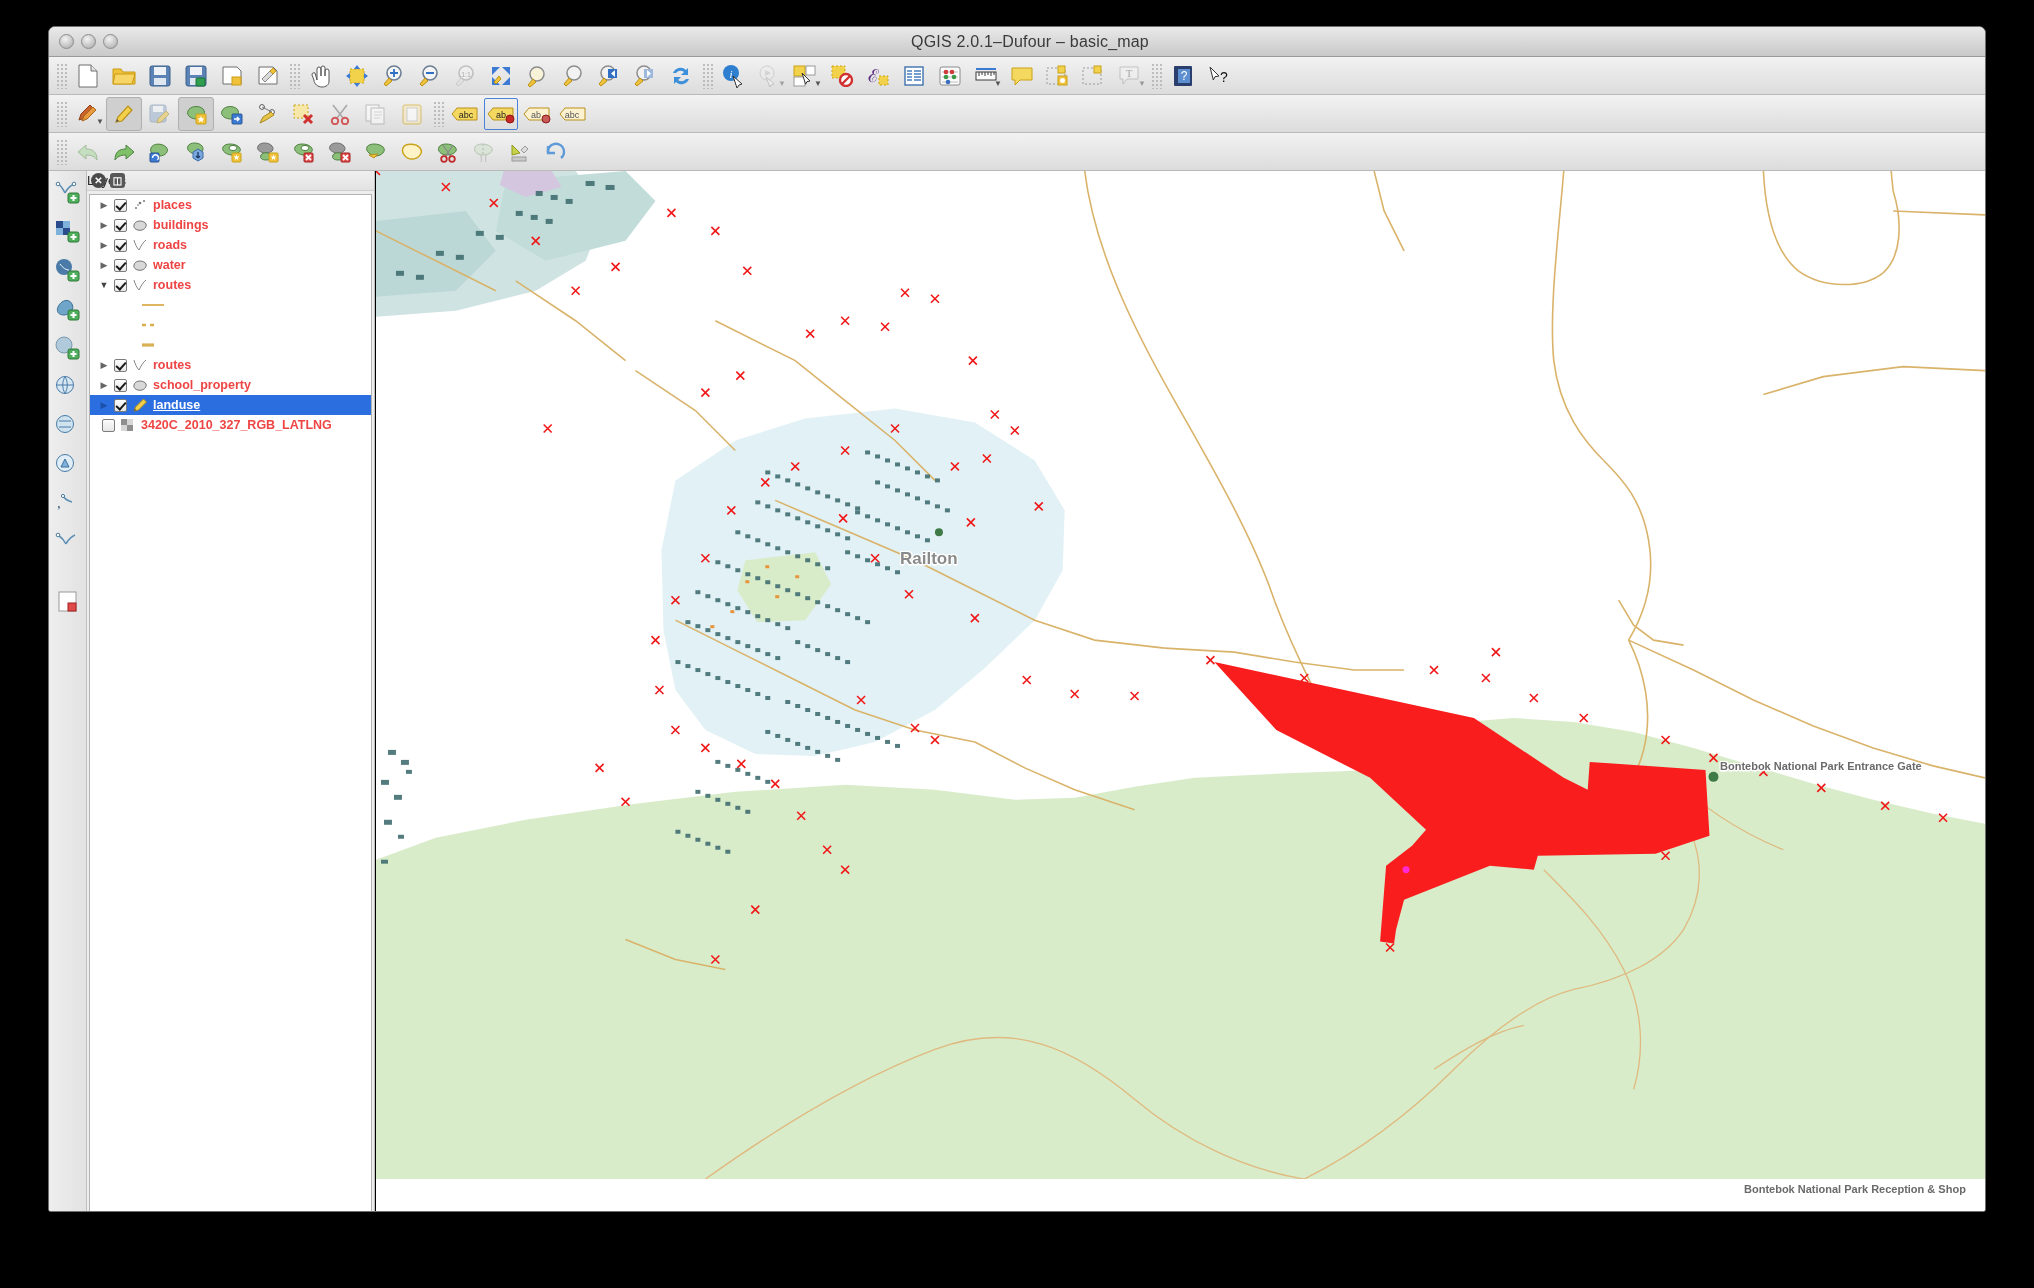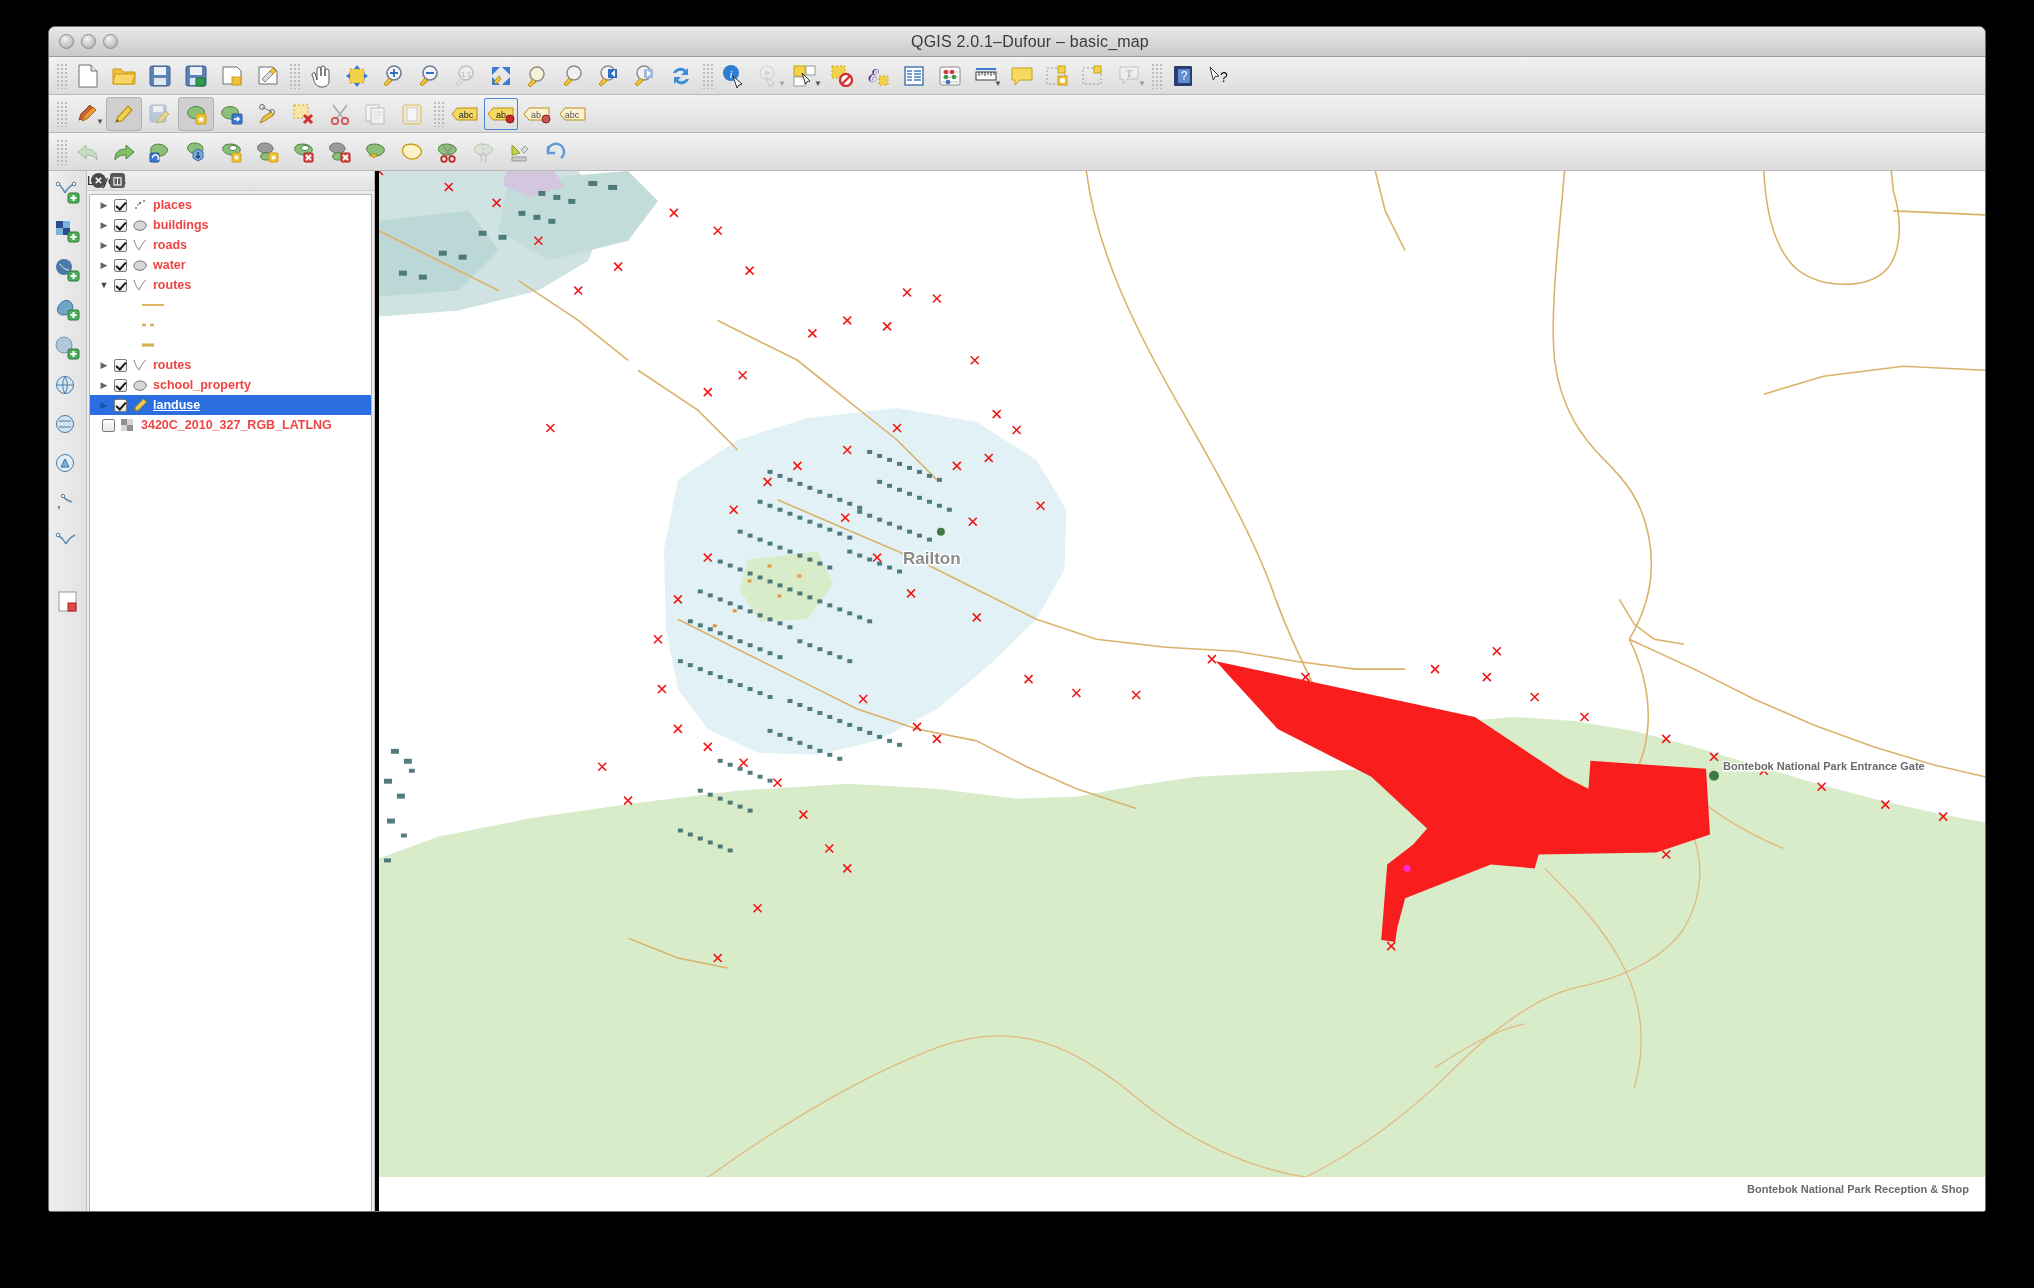--- a/index.html
+++ b/index.html
@@ -92,21 +92,21 @@
   .cbx.checked::after {
     content:""; position:absolute; left:3px; top:0px; width:4px; height:8px;
     border:solid #16181a; border-width:0 2px 2px 0; transform:rotate(42deg);
   }
   .lico { width:18px; height:16px; display:flex; align-items:center; justify-content:center; }
   .lname { font-size:12.5px; font-weight:bold; color:#ef4444; white-space:nowrap; }
   .sym { height:20px; display:flex; align-items:center; padding-left:52px; }
 
   
   #canvaswrap { flex:1; position:relative; background:#fff; overflow:hidden;
-    border-left:4px solid #000000; }
+    border-left:1px solid #000000; }
   #canvas { position:absolute; inset:0; }
   .maplabel {
     position:absolute; font-size:11px; color:#6a6a6a; font-weight:bold;
     white-space:nowrap;
     text-shadow:-1px -1px 0 #fff,1px -1px 0 #fff,-1px 1px 0 #fff,1px 1px 0 #fff,
                  0 2px 1px rgba(255,255,255,.8);
     pointer-events:none;
   }
   .maplabel.big { font-size:17px; color:#8a8a8a; }
 </style>

